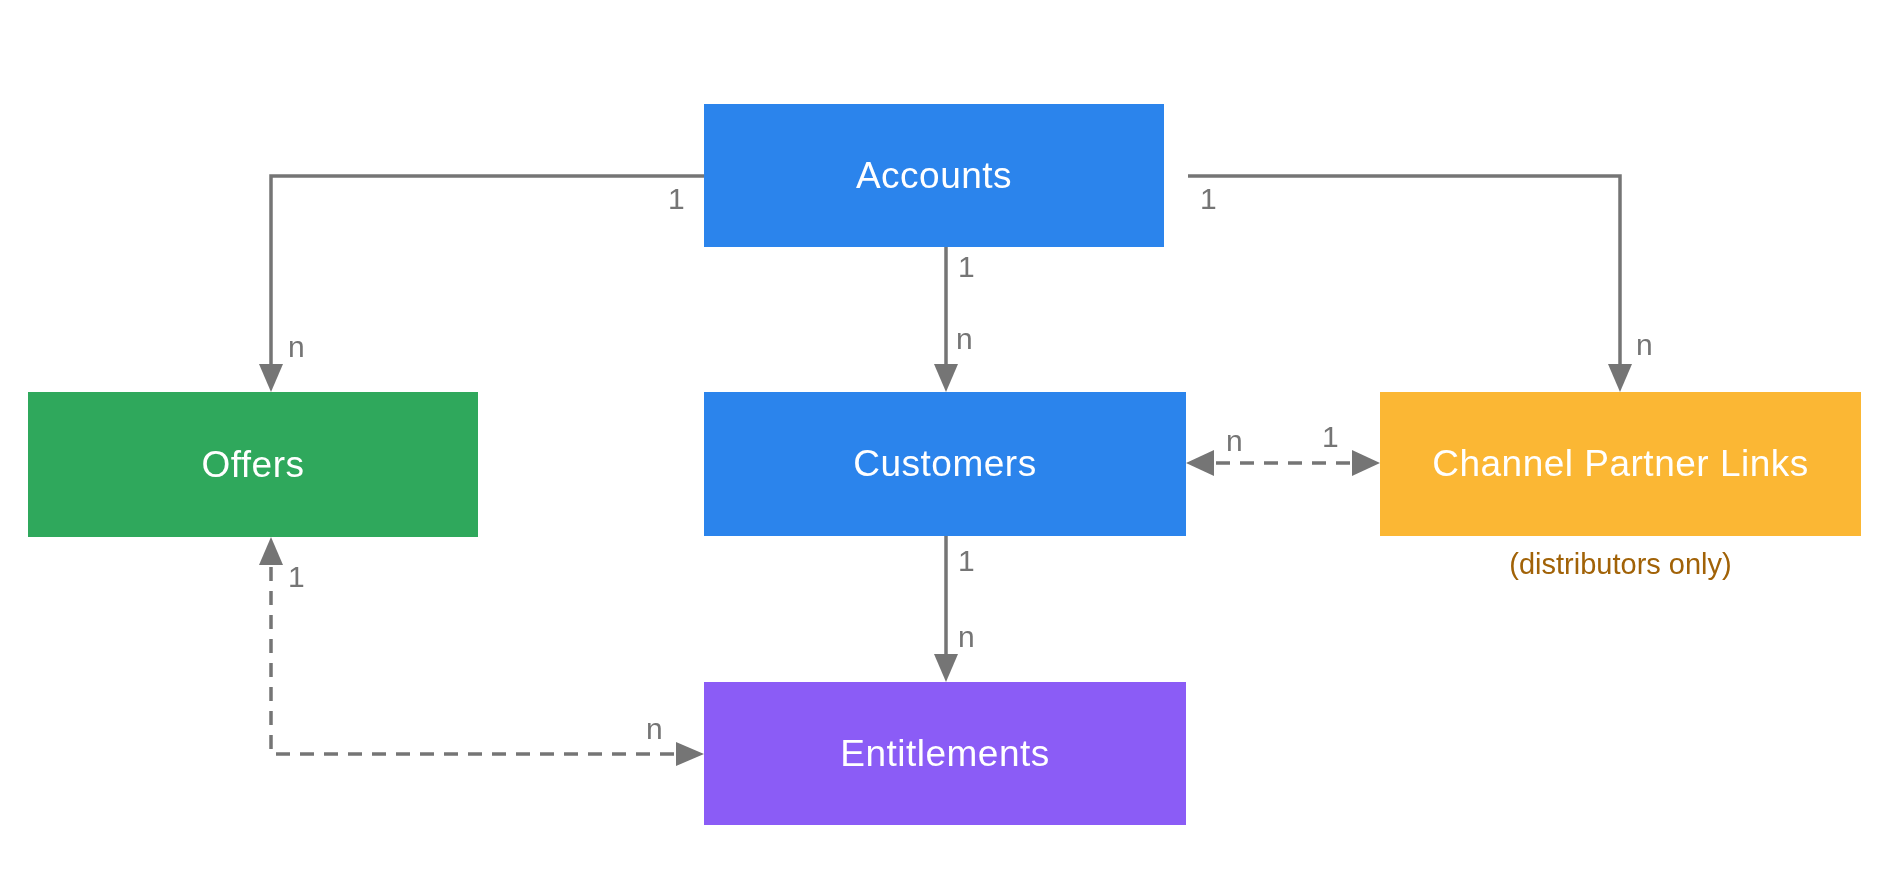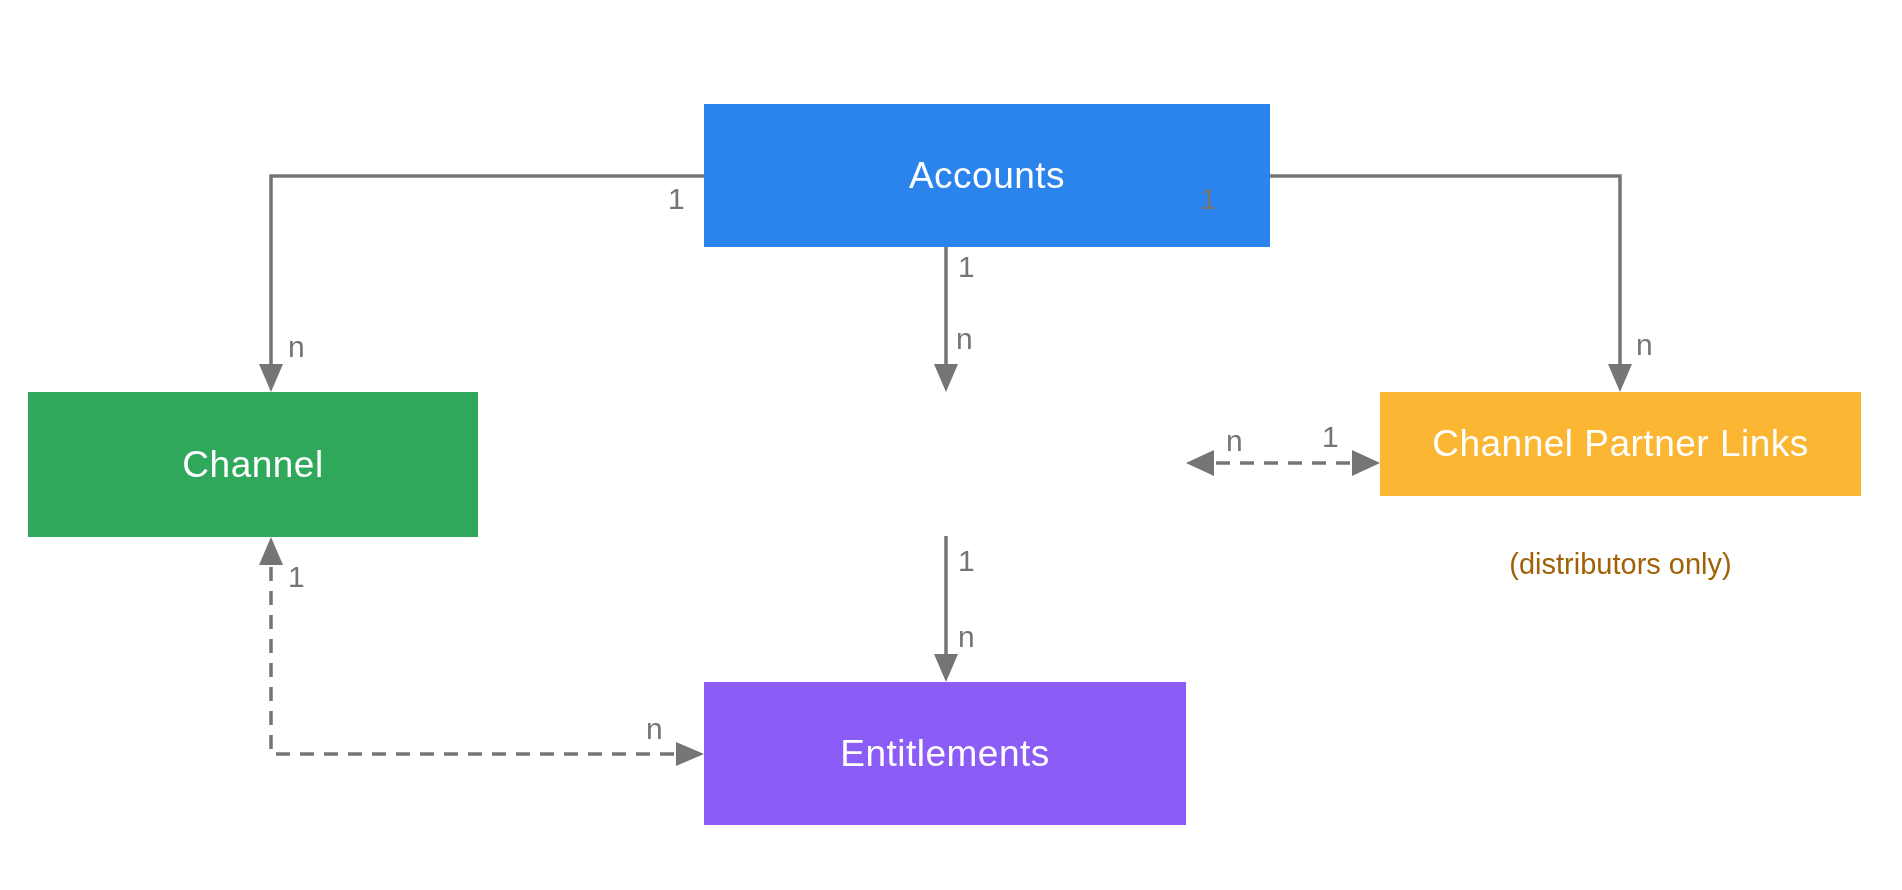--- a/index.html
+++ b/index.html
@@ -40,24 +40,24 @@
     position: absolute;
     display: flex;
     align-items: center;
     justify-content: center;
     color: #ffffff;
     font-size: 37px;
     font-weight: 400;
     letter-spacing: 0.5px;
     white-space: nowrap;
   }
-  .node-accounts      { left: 704px;  top: 104px; width: 566px; height: 143px; background: #2B84EC; }
+  .node-accounts      { left: 704px;  top: 104px; width: 460px; height: 143px; background: #2B84EC; }
   .node-offers        { left: 28px;   top: 392px; width: 450px; height: 145px; background: #2FA85C; }
   .node-customers     { left: 704px;  top: 392px; width: 482px; height: 144px; background: #2B84EC; }
-  .node-cpl           { left: 1380px; top: 392px; width: 481px; height: 104px; background: #FBB734; }
+  .node-cpl           { left: 1380px; top: 392px; width: 481px; height: 144px; background: #FBB734; }
   .node-entitlements  { left: 704px;  top: 682px; width: 482px; height: 143px; background: #8b5cf6; }
 
   .caption {
     position: absolute;
     left: 1380px;
     top: 548px;
     width: 481px;
     text-align: center;
     color: #a16207;
     font-size: 29px;
@@ -120,21 +120,24 @@
       <polygon points="271,537 259,565 283,565"></polygon>
       <path class="dashed" d="M271,567 L271,754 L676,754"></path>
       <polygon points="704,754 676,742 676,766"></polygon>
     </g>
   </svg>
 
   <div class="node node-accounts">
     <span>Accounts</span>
   </div>
   <div class="node node-offers">
-    <span>Channel</span>
+    <span>Offers</span>
+  </div>
+  <div class="node node-customers">
+    <span>Customers</span>
   </div>
   <div class="node node-cpl">
     <span>Channel Partner Links</span>
   </div>
   <div class="node node-entitlements">
     <span>Entitlements</span>
   </div>
 
   <div class="caption">(distributors only)</div>
 

